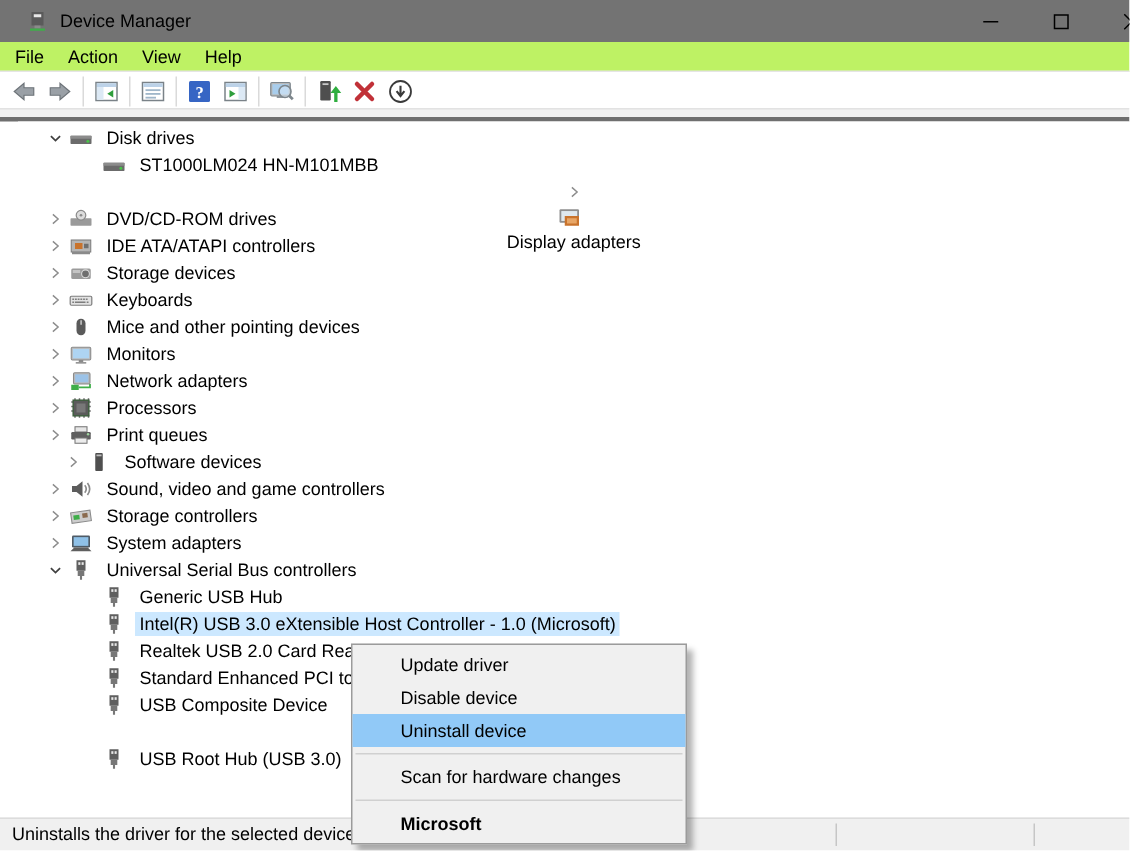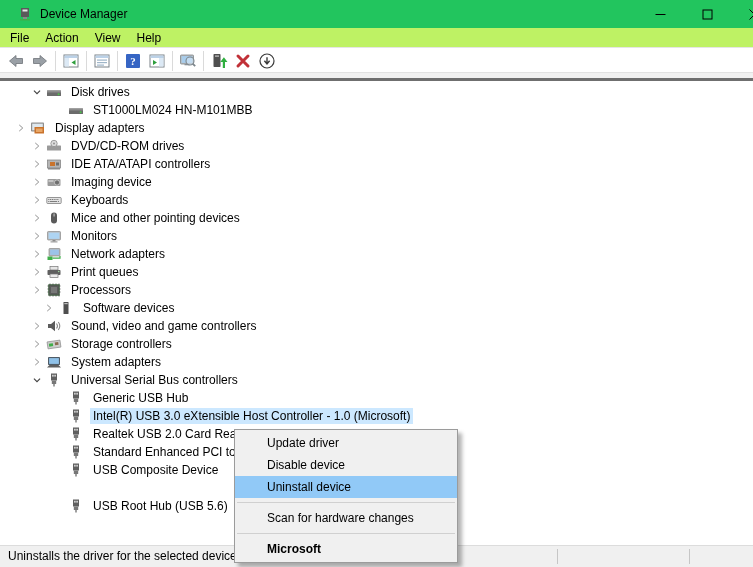--- a/index.html
+++ b/index.html
@@ -2,21 +2,21 @@
 <html style="--selection: #cce8ff; --menu_highlight: #91c9f7; --menu_bg: #f0f0f0; --statusbar_bg: #f0f0f0; --toolbar_divider: #6f6f6f;"><head>
 <meta charset="utf-8">
 <style>
   html,body{margin:0;padding:0;}
   body{
     width:753px;height:567px;overflow:hidden;position:relative;
     background:#fff;font-family:"Liberation Sans",sans-serif;color:#000;
     -webkit-font-smoothing:antialiased;
   }
   
-  .titlebar{position:absolute;top:0;left:0;right:0;height:28px;background:#22c55e;display:flex;align-items:center;}
+  .titlebar{position:absolute;top:0;left:0;right:0;height:28px;background:#737373;display:flex;align-items:center;}
   .app-icon{width:16px;height:16px;margin-left:17px;flex:0 0 16px;}
   .title-text{margin-left:7px;font-size:12px;}
   .wbtn{position:absolute;top:0;width:45px;height:28px;display:flex;align-items:center;justify-content:center;background:none;border:none;padding:0;cursor:default;}
   .wbtn-min{left:638px;} .wbtn-max{left:685px;} .wbtn-close{left:732px;}
   
   .menubar{position:absolute;top:28px;left:0;right:0;height:20px;background:#bef264;display:flex;align-items:center;padding-left:2px;border-bottom:1px solid #e5e5e5;box-sizing:border-box;}
   .menu-item{font-size:12px;padding:2px 8px;cursor:default;}
   
   .toolbar{position:absolute;top:49px;left:0;right:0;height:23px;background:#fff;display:flex;align-items:center;padding-left:4px;}
   .tb-btn{width:24px;height:22px;display:flex;align-items:center;justify-content:center;background:none;border:none;padding:0;}
@@ -201,21 +201,21 @@
       <span class="chev"></span>
       <span class="ticon">
         <svg viewBox="0 0 16 16">
           <rect x="1" y="6.5" width="14" height="5.5" rx="0.5" fill="#6b6b6b"></rect>
           <rect x="1" y="6.5" width="14" height="2" fill="#8c8c8c"></rect>
           <circle cx="12.6" cy="10.2" r="1" fill="#49c549"></circle>
         </svg>
       </span>
       <span class="tlabel">ST1000LM024 HN-M101MBB</span>
     </div>
-    <div class="tree-row" style="">
+    <div class="tree-row" style=" flex-direction: column;">
       <span class="chev">
         <svg viewBox="0 0 16 16">
           <path d="M6 4.5 L10 8 L6 11.5" stroke="#8c8c8c" fill="none" stroke-width="1.1"></path>
         </svg>
       </span>
       <span class="ticon">
         <svg viewBox="0 0 16 16">
           <rect x="1" y="2.5" width="13" height="9" rx="0.8" fill="#8f8f8f"></rect>
           <rect x="2.2" y="3.7" width="10.6" height="6.6" fill="#dfe8ee"></rect>
           <rect x="4.5" y="7" width="9.5" height="6.5" fill="#c9732c"></rect>
@@ -261,21 +261,21 @@
           <path d="M6 4.5 L10 8 L6 11.5" stroke="#8c8c8c" fill="none" stroke-width="1.1"></path>
         </svg>
       </span>
       <span class="ticon">
         <svg viewBox="0 0 16 16">
           <rect x="1.5" y="5" width="13" height="7" rx="1" fill="#9b9b9b"></rect>
           <circle cx="11" cy="8.5" r="2.6" fill="#6f6f6f" stroke="#dcdcdc" stroke-width="0.7"></circle>
           <rect x="2.5" y="6" width="5" height="2" fill="#c4c4c4"></rect>
         </svg>
       </span>
-      <span class="tlabel">Imaging device</span>
+      <span class="tlabel">Storage devices</span>
     </div>
     <div class="tree-row" style="padding-left: 16px;">
       <span class="chev">
         <svg viewBox="0 0 16 16">
           <path d="M6 4.5 L10 8 L6 11.5" stroke="#8c8c8c" fill="none" stroke-width="1.1"></path>
         </svg>
       </span>
       <span class="ticon">
         <svg viewBox="0 0 16 16">
           <rect x="0.8" y="5.5" width="14.4" height="6" rx="0.8" fill="#e3e3e3" stroke="#7d7d7d" stroke-width="0.8"></rect>
@@ -341,45 +341,45 @@
       <span class="tlabel">Network adapters</span>
     </div>
     <div class="tree-row" style="padding-left: 16px;">
       <span class="chev">
         <svg viewBox="0 0 16 16">
           <path d="M6 4.5 L10 8 L6 11.5" stroke="#8c8c8c" fill="none" stroke-width="1.1"></path>
         </svg>
       </span>
       <span class="ticon">
         <svg viewBox="0 0 16 16">
-          <rect x="4" y="2.5" width="8" height="3.5" fill="#e6e6e6" stroke="#777" stroke-width="0.7"></rect>
-          <rect x="1.5" y="6" width="13" height="5" rx="0.8" fill="#5f5f5f"></rect>
-          <rect x="4" y="10" width="8" height="3.5" fill="#ececec" stroke="#777" stroke-width="0.7"></rect>
-          <circle cx="12.7" cy="7.5" r="0.8" fill="#9fd49f"></circle>
-        </svg>
-      </span>
-      <span class="tlabel">Print queues</span>
-    </div>
-    <div class="tree-row" style="padding-left: 16px;">
-      <span class="chev">
-        <svg viewBox="0 0 16 16">
-          <path d="M6 4.5 L10 8 L6 11.5" stroke="#8c8c8c" fill="none" stroke-width="1.1"></path>
-        </svg>
-      </span>
-      <span class="ticon">
-        <svg viewBox="0 0 16 16">
           <g stroke="#6b6b6b" stroke-width="1">
             <path d="M4 1.5v2M7 1.5v2M10 1.5v2M13 1.5v2M4 12.5v2M7 12.5v2M10 12.5v2M13 12.5v2M1.5 4h2M1.5 7h2M1.5 10h2M12.5 4h2M12.5 7h2M12.5 10h2"></path>
           </g>
           <rect x="2.8" y="2.8" width="10.4" height="10.4" fill="#5b5b5b" stroke="#3f5f3f" stroke-width="1"></rect>
           <rect x="5" y="5" width="6" height="6" fill="#787878"></rect>
         </svg>
       </span>
       <span class="tlabel">Processors</span>
     </div>
+    <div class="tree-row" style="padding-left: 16px;">
+      <span class="chev">
+        <svg viewBox="0 0 16 16">
+          <path d="M6 4.5 L10 8 L6 11.5" stroke="#8c8c8c" fill="none" stroke-width="1.1"></path>
+        </svg>
+      </span>
+      <span class="ticon">
+        <svg viewBox="0 0 16 16">
+          <rect x="4" y="2.5" width="8" height="3.5" fill="#e6e6e6" stroke="#777" stroke-width="0.7"></rect>
+          <rect x="1.5" y="6" width="13" height="5" rx="0.8" fill="#5f5f5f"></rect>
+          <rect x="4" y="10" width="8" height="3.5" fill="#ececec" stroke="#777" stroke-width="0.7"></rect>
+          <circle cx="12.7" cy="7.5" r="0.8" fill="#9fd49f"></circle>
+        </svg>
+      </span>
+      <span class="tlabel">Print queues</span>
+    </div>
     <div class="tree-row" style="padding-left: 28px;">
       <span class="chev">
         <svg viewBox="0 0 16 16">
           <path d="M6 4.5 L10 8 L6 11.5" stroke="#8c8c8c" fill="none" stroke-width="1.1"></path>
         </svg>
       </span>
       <span class="ticon">
         <svg viewBox="0 0 16 16">
           <rect x="5.5" y="2" width="5" height="12" rx="0.6" fill="#4f4f4f"></rect>
           <rect x="6.3" y="3" width="3.4" height="1.2" fill="#bdbdbd"></rect>
@@ -532,21 +532,21 @@
       <span class="chev"></span>
       <span class="ticon">
         <svg viewBox="0 0 16 16">
           <rect x="5" y="1.5" width="6" height="7" fill="#5f5f5f"></rect>
           <rect x="6.2" y="2.8" width="1.4" height="1.8" fill="#e8e8e8"></rect>
           <rect x="8.4" y="2.8" width="1.4" height="1.8" fill="#e8e8e8"></rect>
           <rect x="5.8" y="8.5" width="4.4" height="3.5" fill="#777777"></rect>
           <rect x="7.3" y="12" width="1.4" height="2.5" fill="#777777"></rect>
         </svg>
       </span>
-      <span class="tlabel">USB Root Hub (USB 5.6)</span>
+      <span class="tlabel">USB Root Hub (USB 3.0)</span>
     </div>
   </div>
 
 <div class="context-menu">
     <div class="ctx-item">Update driver</div>
     <div class="ctx-item">Disable device</div>
     <div class="ctx-item hot">Uninstall device</div>
     <div class="menu-sep"></div>
     <div class="ctx-item">Scan for hardware changes</div>
     <div class="menu-sep"></div>

